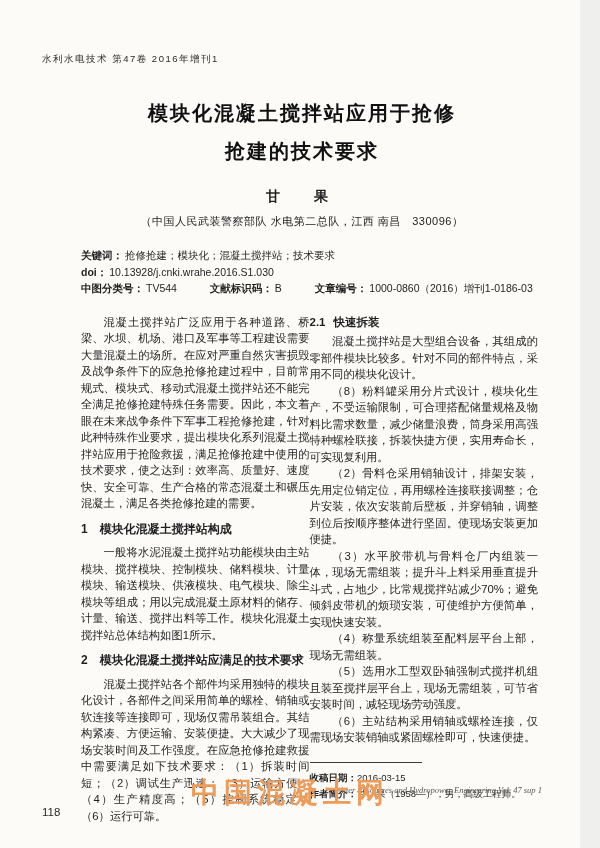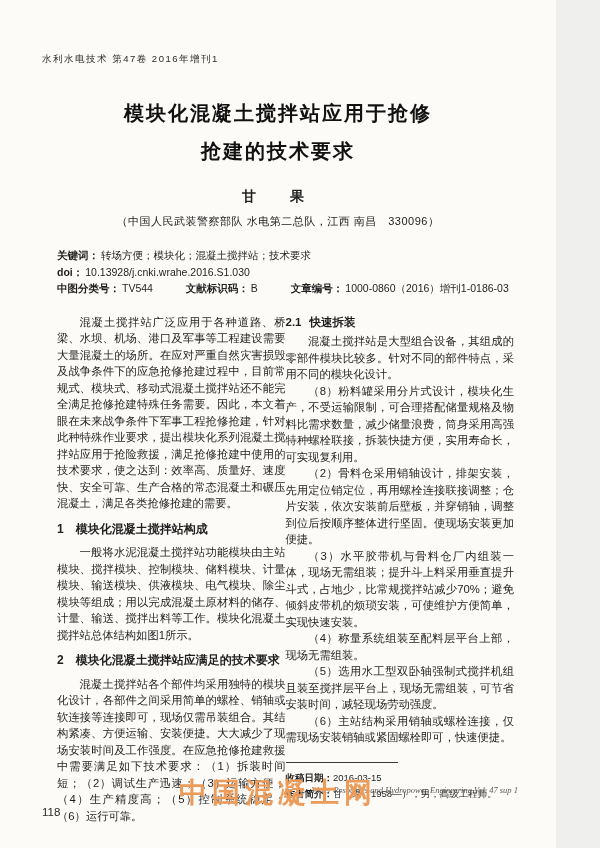--- a/index.html
+++ b/index.html
@@ -7,20 +7,21 @@
     width:600px; height:848px;
     background:#efefed;
     font-family:"Liberation Sans","DejaVu Sans",sans-serif;
   }
   .page {
     position:relative;
     width:556px; height:848px;
     background:#fcfbf8;
     color:#1f1f1f;
     overflow:hidden;
+    padding-left:24px;
   }
   .journal-header {
     position:absolute; top:53px; left:42px;
     font-size:9.5px; letter-spacing:1.5px; color:#2a2a2a;
   }
   .title {
     padding-top:94px;
     text-align:center;
     font-size:20px; font-weight:700;
     line-height:38px; letter-spacing:2px;
@@ -102,21 +103,21 @@
   <div class="title">
     <div>模块化混凝土搅拌站应用于抢修</div>
     <div>抢建的技术要求</div>
   </div>
 
   <div class="author">甘　果</div>
   <div class="affiliation">（中国人民武装警察部队 水电第二总队，江西 南昌　330096）</div>
 
   <div class="meta">
     <div class="meta-row">
-      <span class="lbl">关键词：</span><span>转场方便；模块化；混凝土搅拌站；技术要求</span>
+      <span class="lbl">关键词：</span><span>抢修抢建；模块化；混凝土搅拌站；技术要求</span>
     </div>
     <div class="meta-row">
       <span class="lbl">doi：</span><span>10.13928/j.cnki.wrahe.2016.S1.030</span>
     </div>
     <div class="meta-row">
       <span class="lbl">中图分类号：</span><span>TV544</span><span class="gap"></span>
       <span class="lbl">文献标识码：</span><span>B</span><span class="gap"></span>
       <span class="lbl">文章编号：</span><span>1000-0860（2016）增刊1-0186-03</span>
     </div>
   </div>

